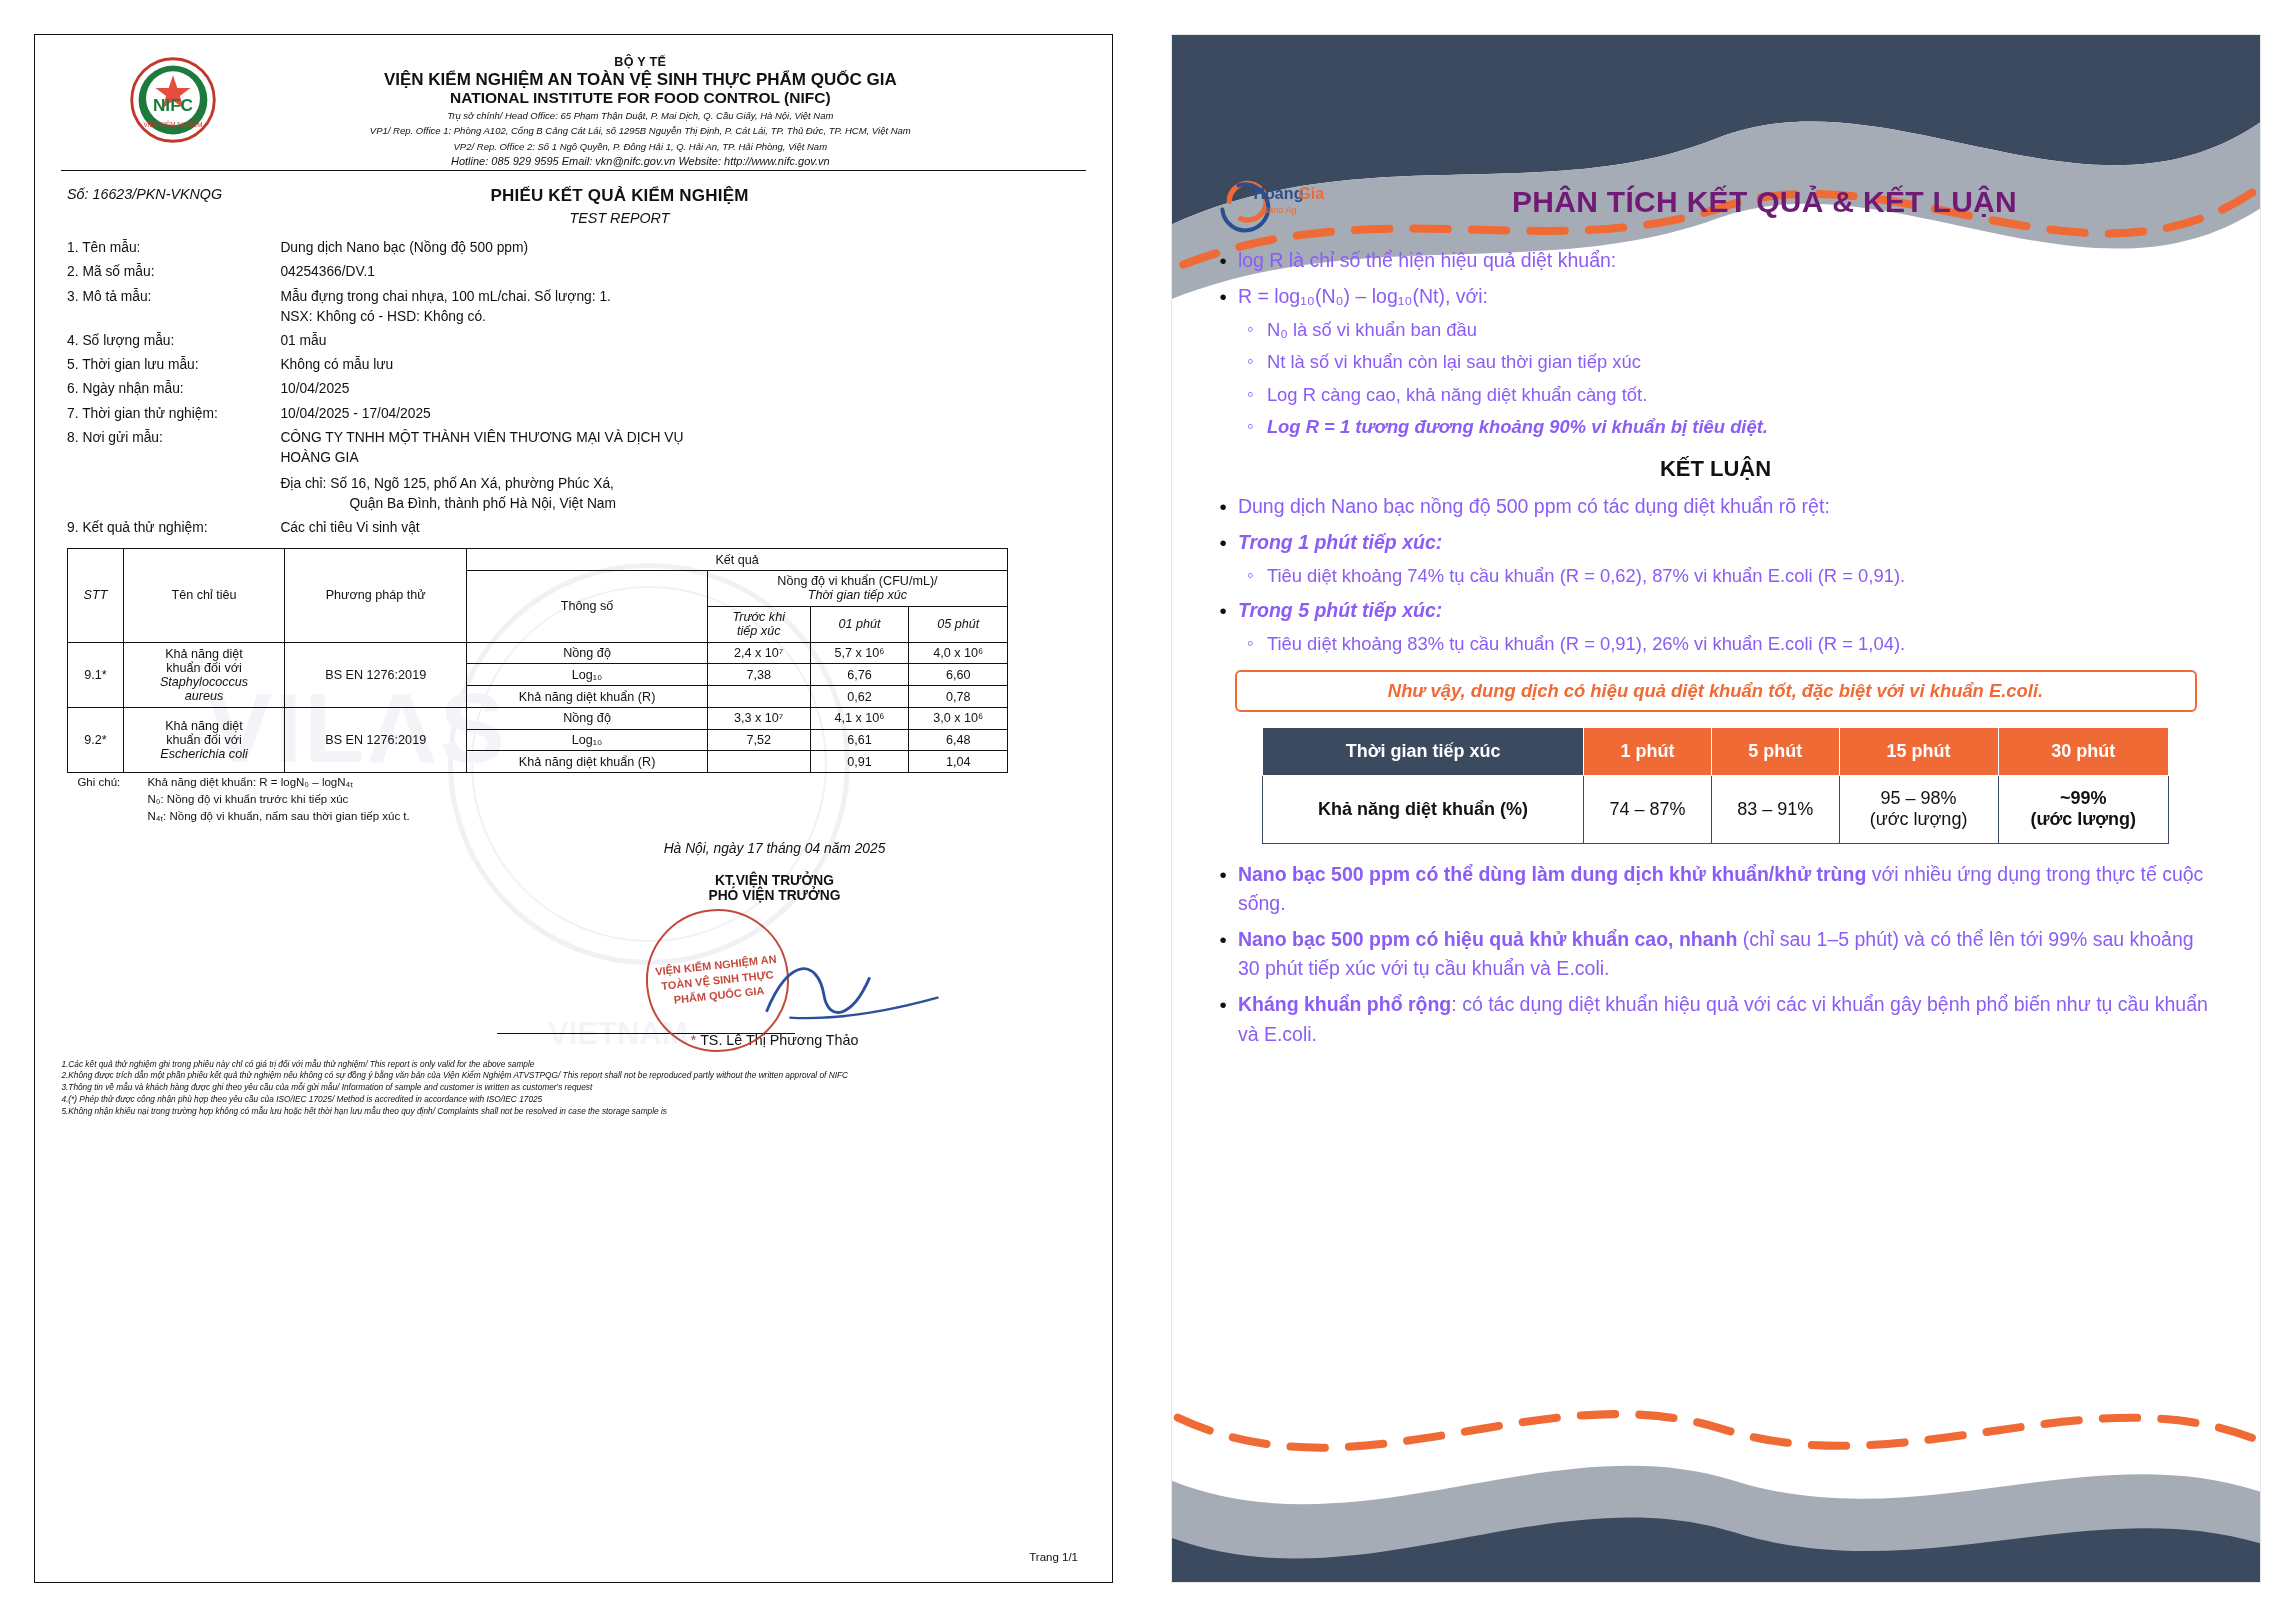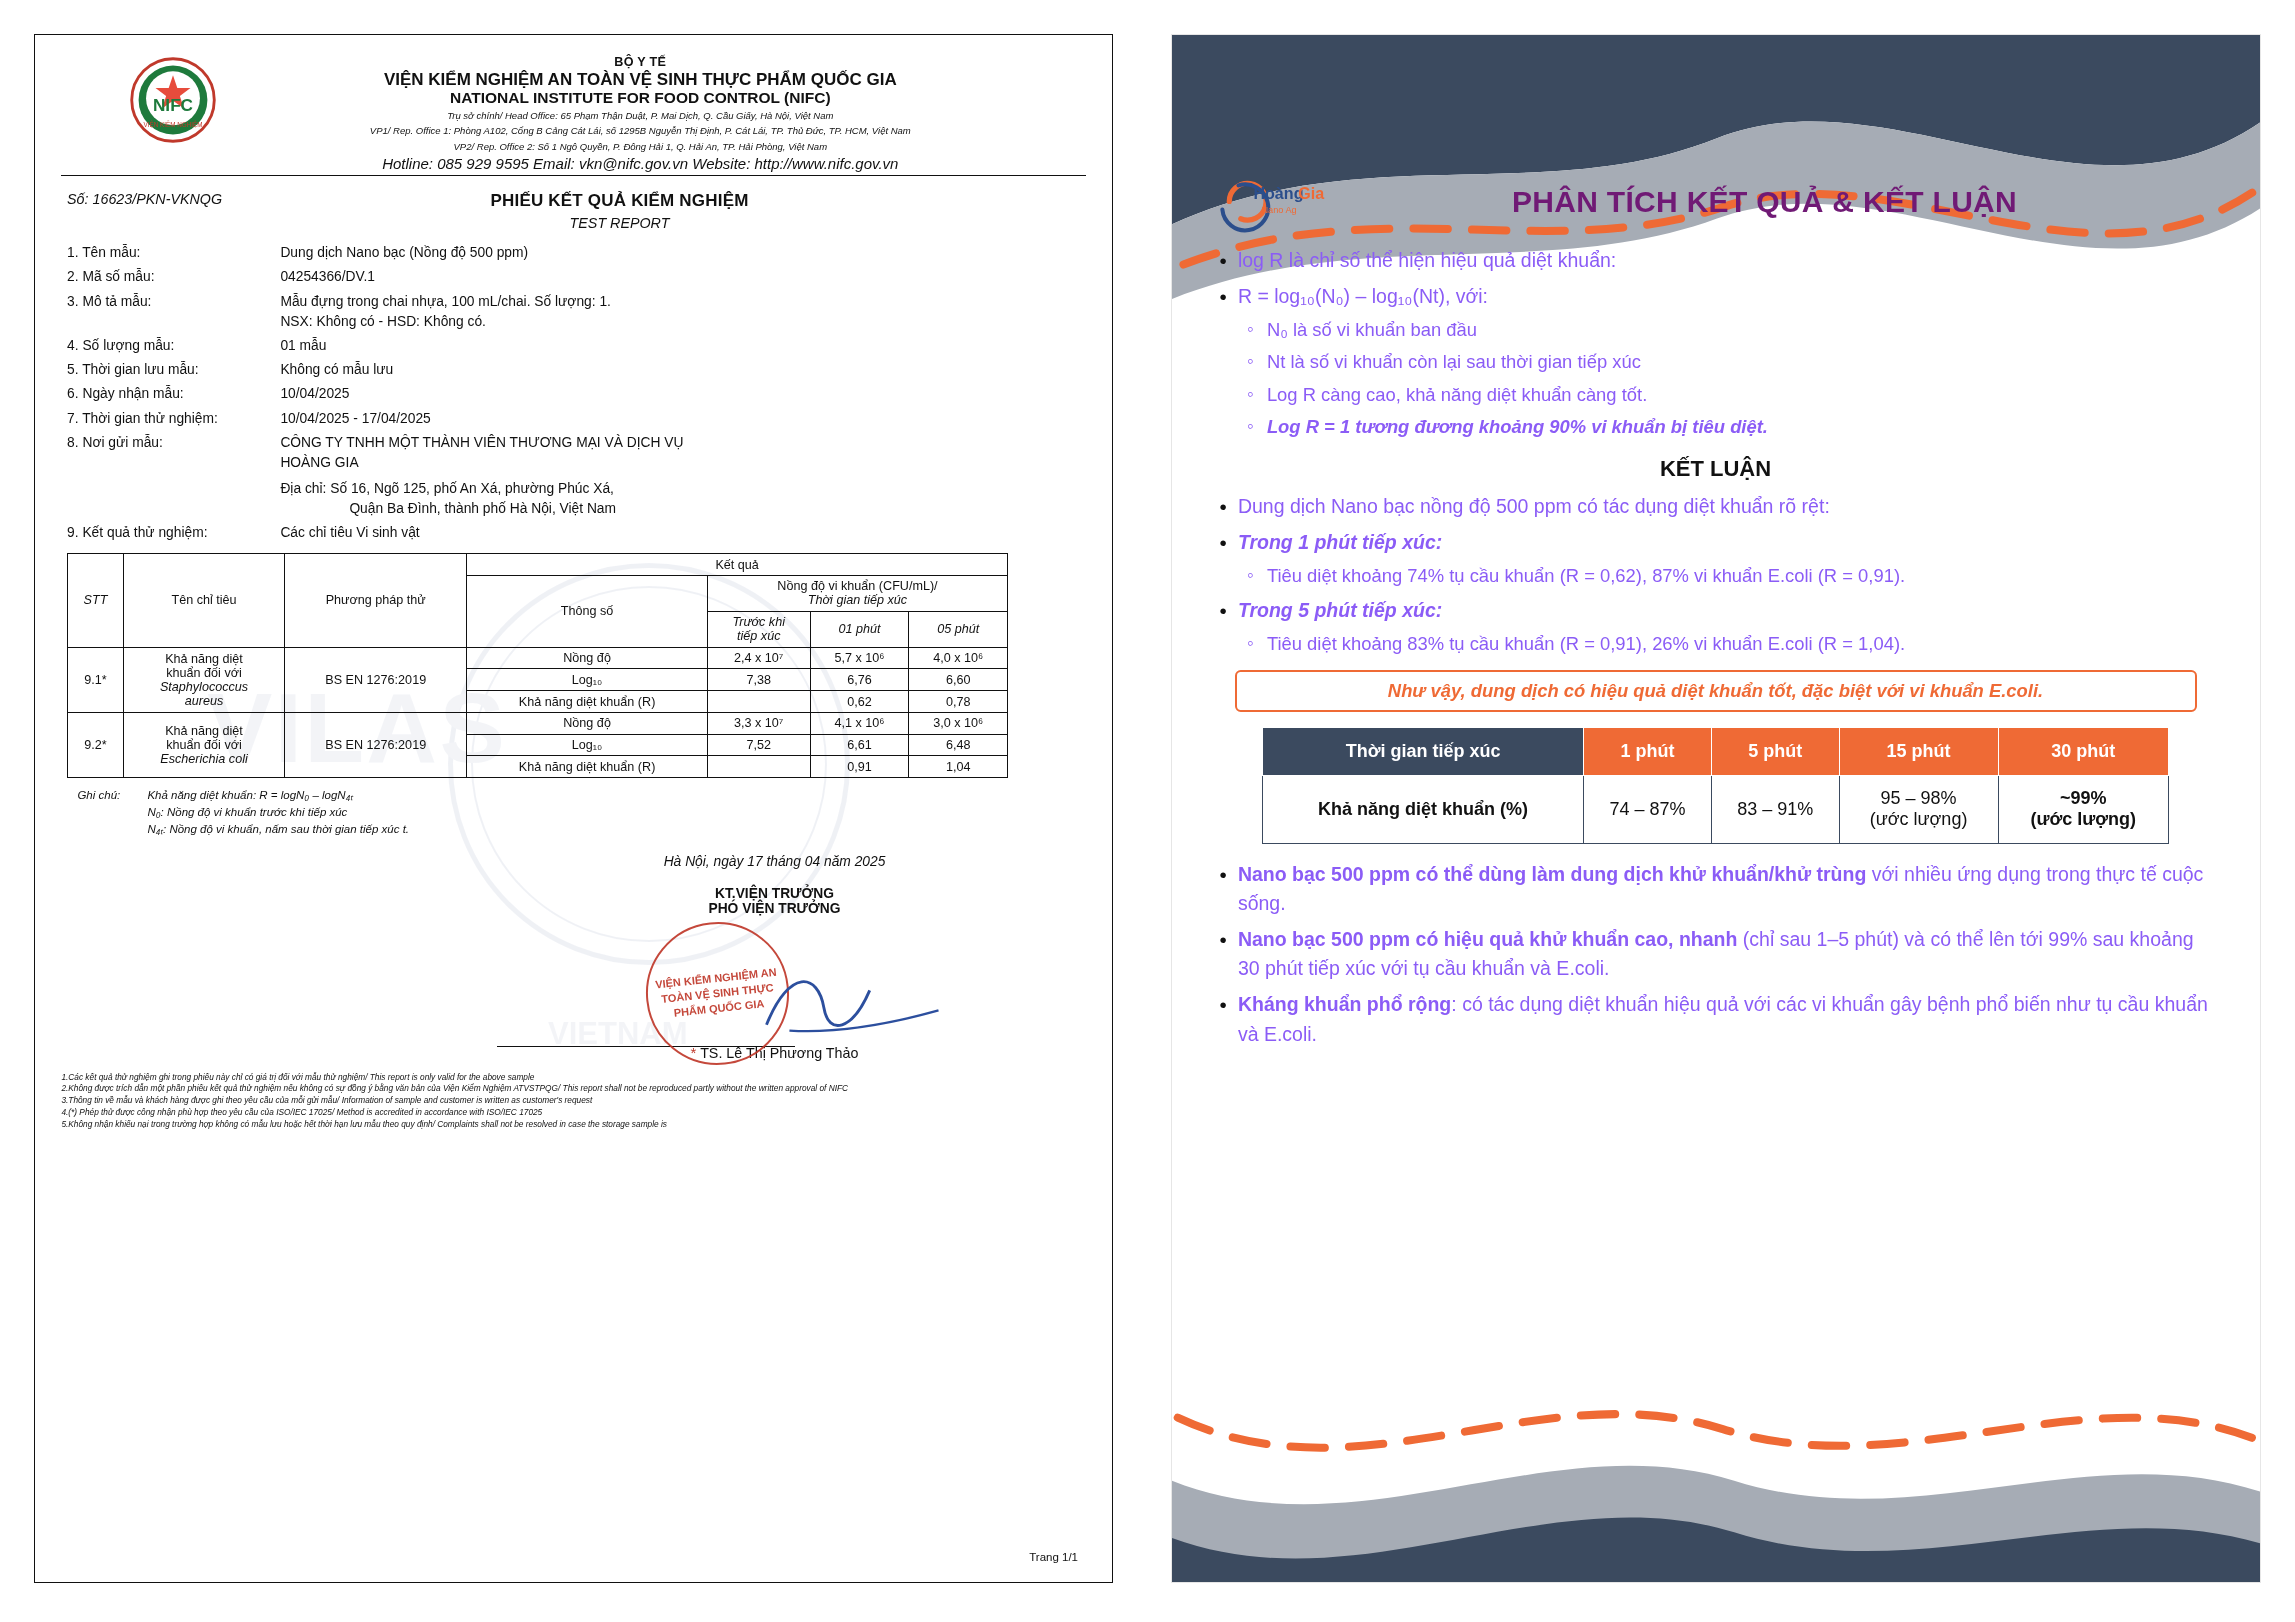--- a/index.html
+++ b/index.html
@@ -57,21 +57,21 @@
   .doc-inner { position:relative; z-index:2; }
 
   
   .doc-header { display:flex; align-items:flex-start; gap: 12.6px; }
   .nifc-logo { width: 86px; height: 86px; position:relative; flex:0 0 auto; margin-left: 69px; margin-top:2.3px;}
   .header-text { flex:1; text-align:center; padding-right: 34px; }
   .h-ministry { font-size: 12.6px; font-weight:bold; letter-spacing:0.3px; }
   .h-inst-vn { font-size: 17px; font-weight:bold; line-height:1.15; margin-top:1.1px;}
   .h-inst-en { font-size: 15.5px; font-weight:bold; line-height:1.15; }
   .h-addr { font-size: 9.5px; font-style:italic; line-height:1.45; margin-top:1.7px;}
-  .h-hotline { font-size: 15px; font-style:italic; margin-top:1.7px;}
+  .h-hotline { font-size: 11px; font-style:italic; margin-top:1.7px;}
   .hr-thin { border:0; border-top:1.1px solid #111; margin: 3.4px 0 0 0; }
 
   .row-no-title { display:flex; align-items:flex-start; margin-top: 15px; }
   .doc-no { font-size: 14.3px; font-style:italic; width: 247px; padding-left: 5.7px; }
   .title-block { flex:1; text-align:center; padding-right: 155px;}
   .t-vn { font-size: 17px; font-weight:bold; letter-spacing:0.2px; }
   .t-en { font-size: 14.3px; font-style:italic; margin-top:3.4px; }
 
   .fields { margin-top: 12.6px; font-size: 13.8px; line-height: 1.5; }
   .f-row { display:flex; align-items:flex-start; margin-bottom: 3.4px; }
@@ -91,21 +91,21 @@
   table.result-table td, table.result-table th {
     border: 1.1px solid #111;
     padding: 3.4px 4.6px;
     text-align:center;
     vertical-align: middle;
     font-weight: normal;
   }
   .th-italic { font-style: italic; }
   td.cell-left { text-align:left; padding-left: 6.9px; }
 
-  .notes { margin-top: 9px; font-size: 11.5px; font-style: italic; line-height:1.45; padding-left: 86px; position:relative;}
+  .notes { margin-top: 1px; font-size: 11.5px; line-height:1.45; padding-left: 86px; position:relative;}
   .notes .nlabel { position:absolute; left: 16px; top:0; }
 
   .sign-area { margin-top: 17px; text-align:center; padding-left: 402px; }
   .sign-date { font-size: 13.8px; font-style:italic; }
   .sign-role { font-size: 13.8px; font-weight:bold; margin-top: 17px; }
   .sign-role2 { font-size: 13.8px; font-weight:bold; }
   .stamp-zone { position:relative; height: 126px; }
   .stamp {
     position:absolute; left: 69px; top: 5.7px;
     width: 143px; height: 143px; border-radius: 50%;

